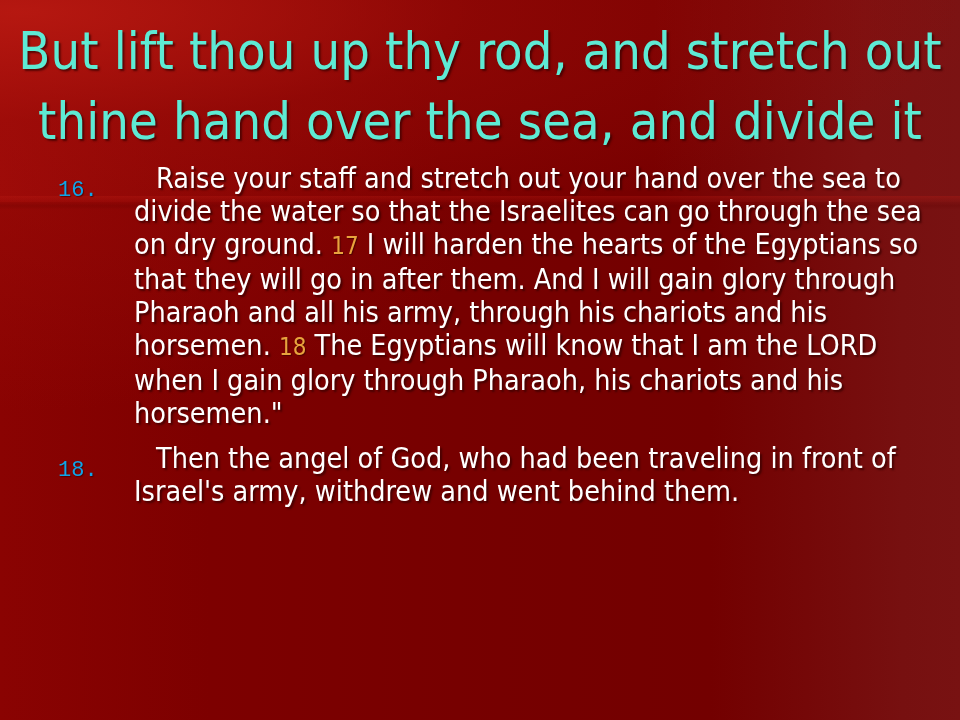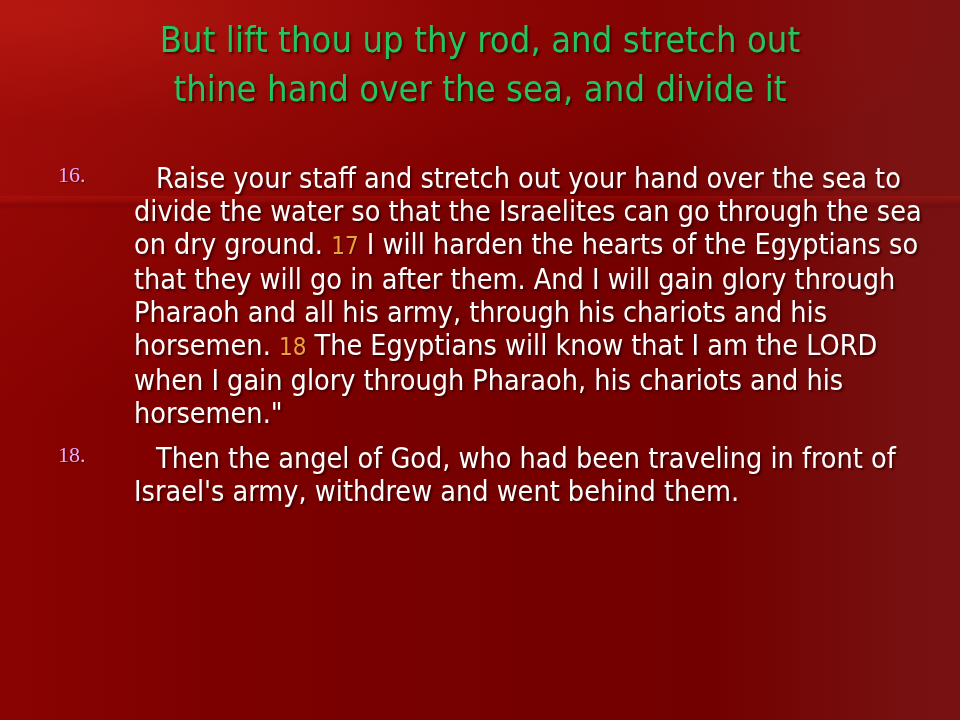--- a/index.html
+++ b/index.html
@@ -57,23 +57,23 @@
   
   #title-block {
     position: absolute;
     left: 12px;
     top: 16px;
     width: 936px;
     text-align: center;
   }
   #title-text {
     font-family: "DejaVu Sans Condensed", "Liberation Sans Narrow", "Liberation Sans", sans-serif;
-    font-size: 36px;
+    font-size: 52px;
     line-height: 1.35;
-    color: #22c55e;
+    color: #5eead4;
     letter-spacing: 0.1px;
     text-shadow: 2px 2px 2px rgba(60, 0, 0, 0.75);
     white-space: pre-line;
   }
 
   
   #body-block {
     position: absolute;
     left: 44px;
     top: 162px;
@@ -81,26 +81,26 @@
   }
   .list-item {
     position: relative;
     display: block;
     padding-left: 90px;
     margin-bottom: 12px;
   }
   .list-marker {
     position: absolute;
     left: 14px;
-    top: 0;
+    top: 16px;
     width: 62px;
     text-align: left;
-    font-family: Liberation Serif, serif;
+    font-family: Liberation Mono, monospace;
     font-size: 22px;
-    color: #f0abfc;
+    color: #0ea5e9;
     text-shadow: 1px 1px 1px rgba(60, 0, 0, 0.7);
   }
   .item-body {
     font-family: "DejaVu Sans Condensed", "Liberation Sans Narrow", "Liberation Sans", sans-serif;
     font-size: 28.5px;
     line-height: 33px;
     color: #ffffff;
     text-shadow: 2px 2px 2px rgba(55, 0, 0, 0.8);
     text-indent: 22px;
   }

